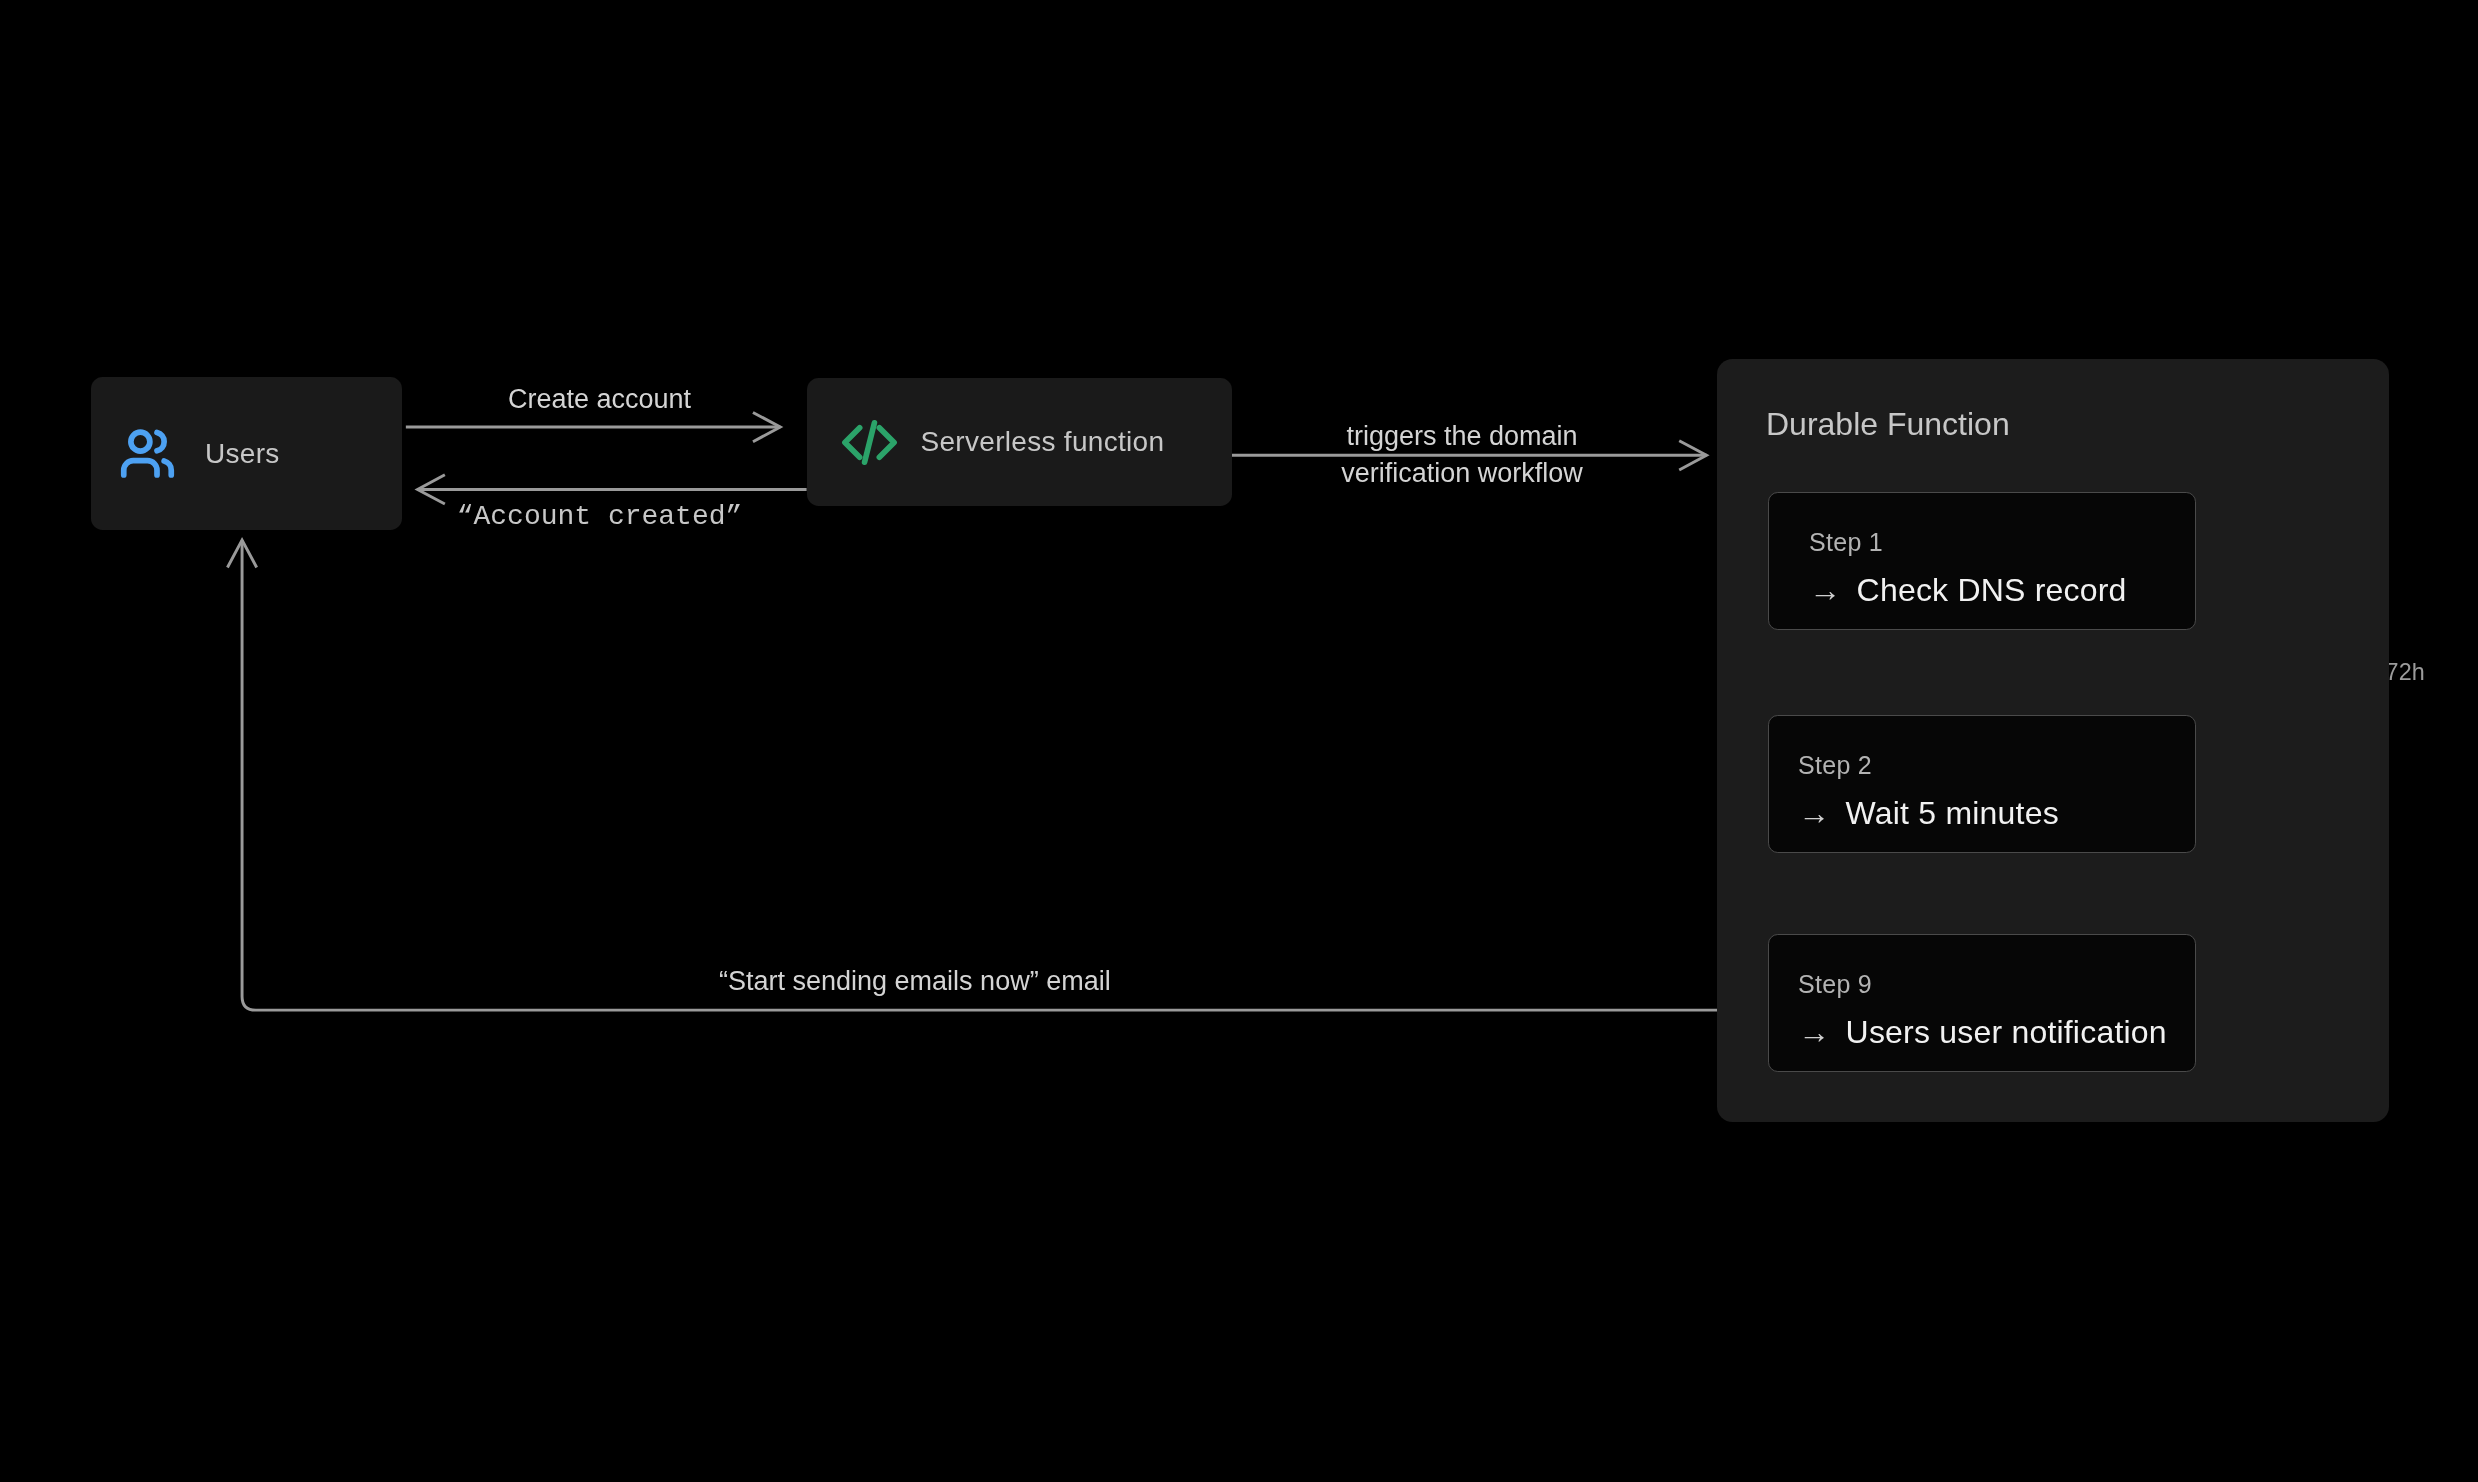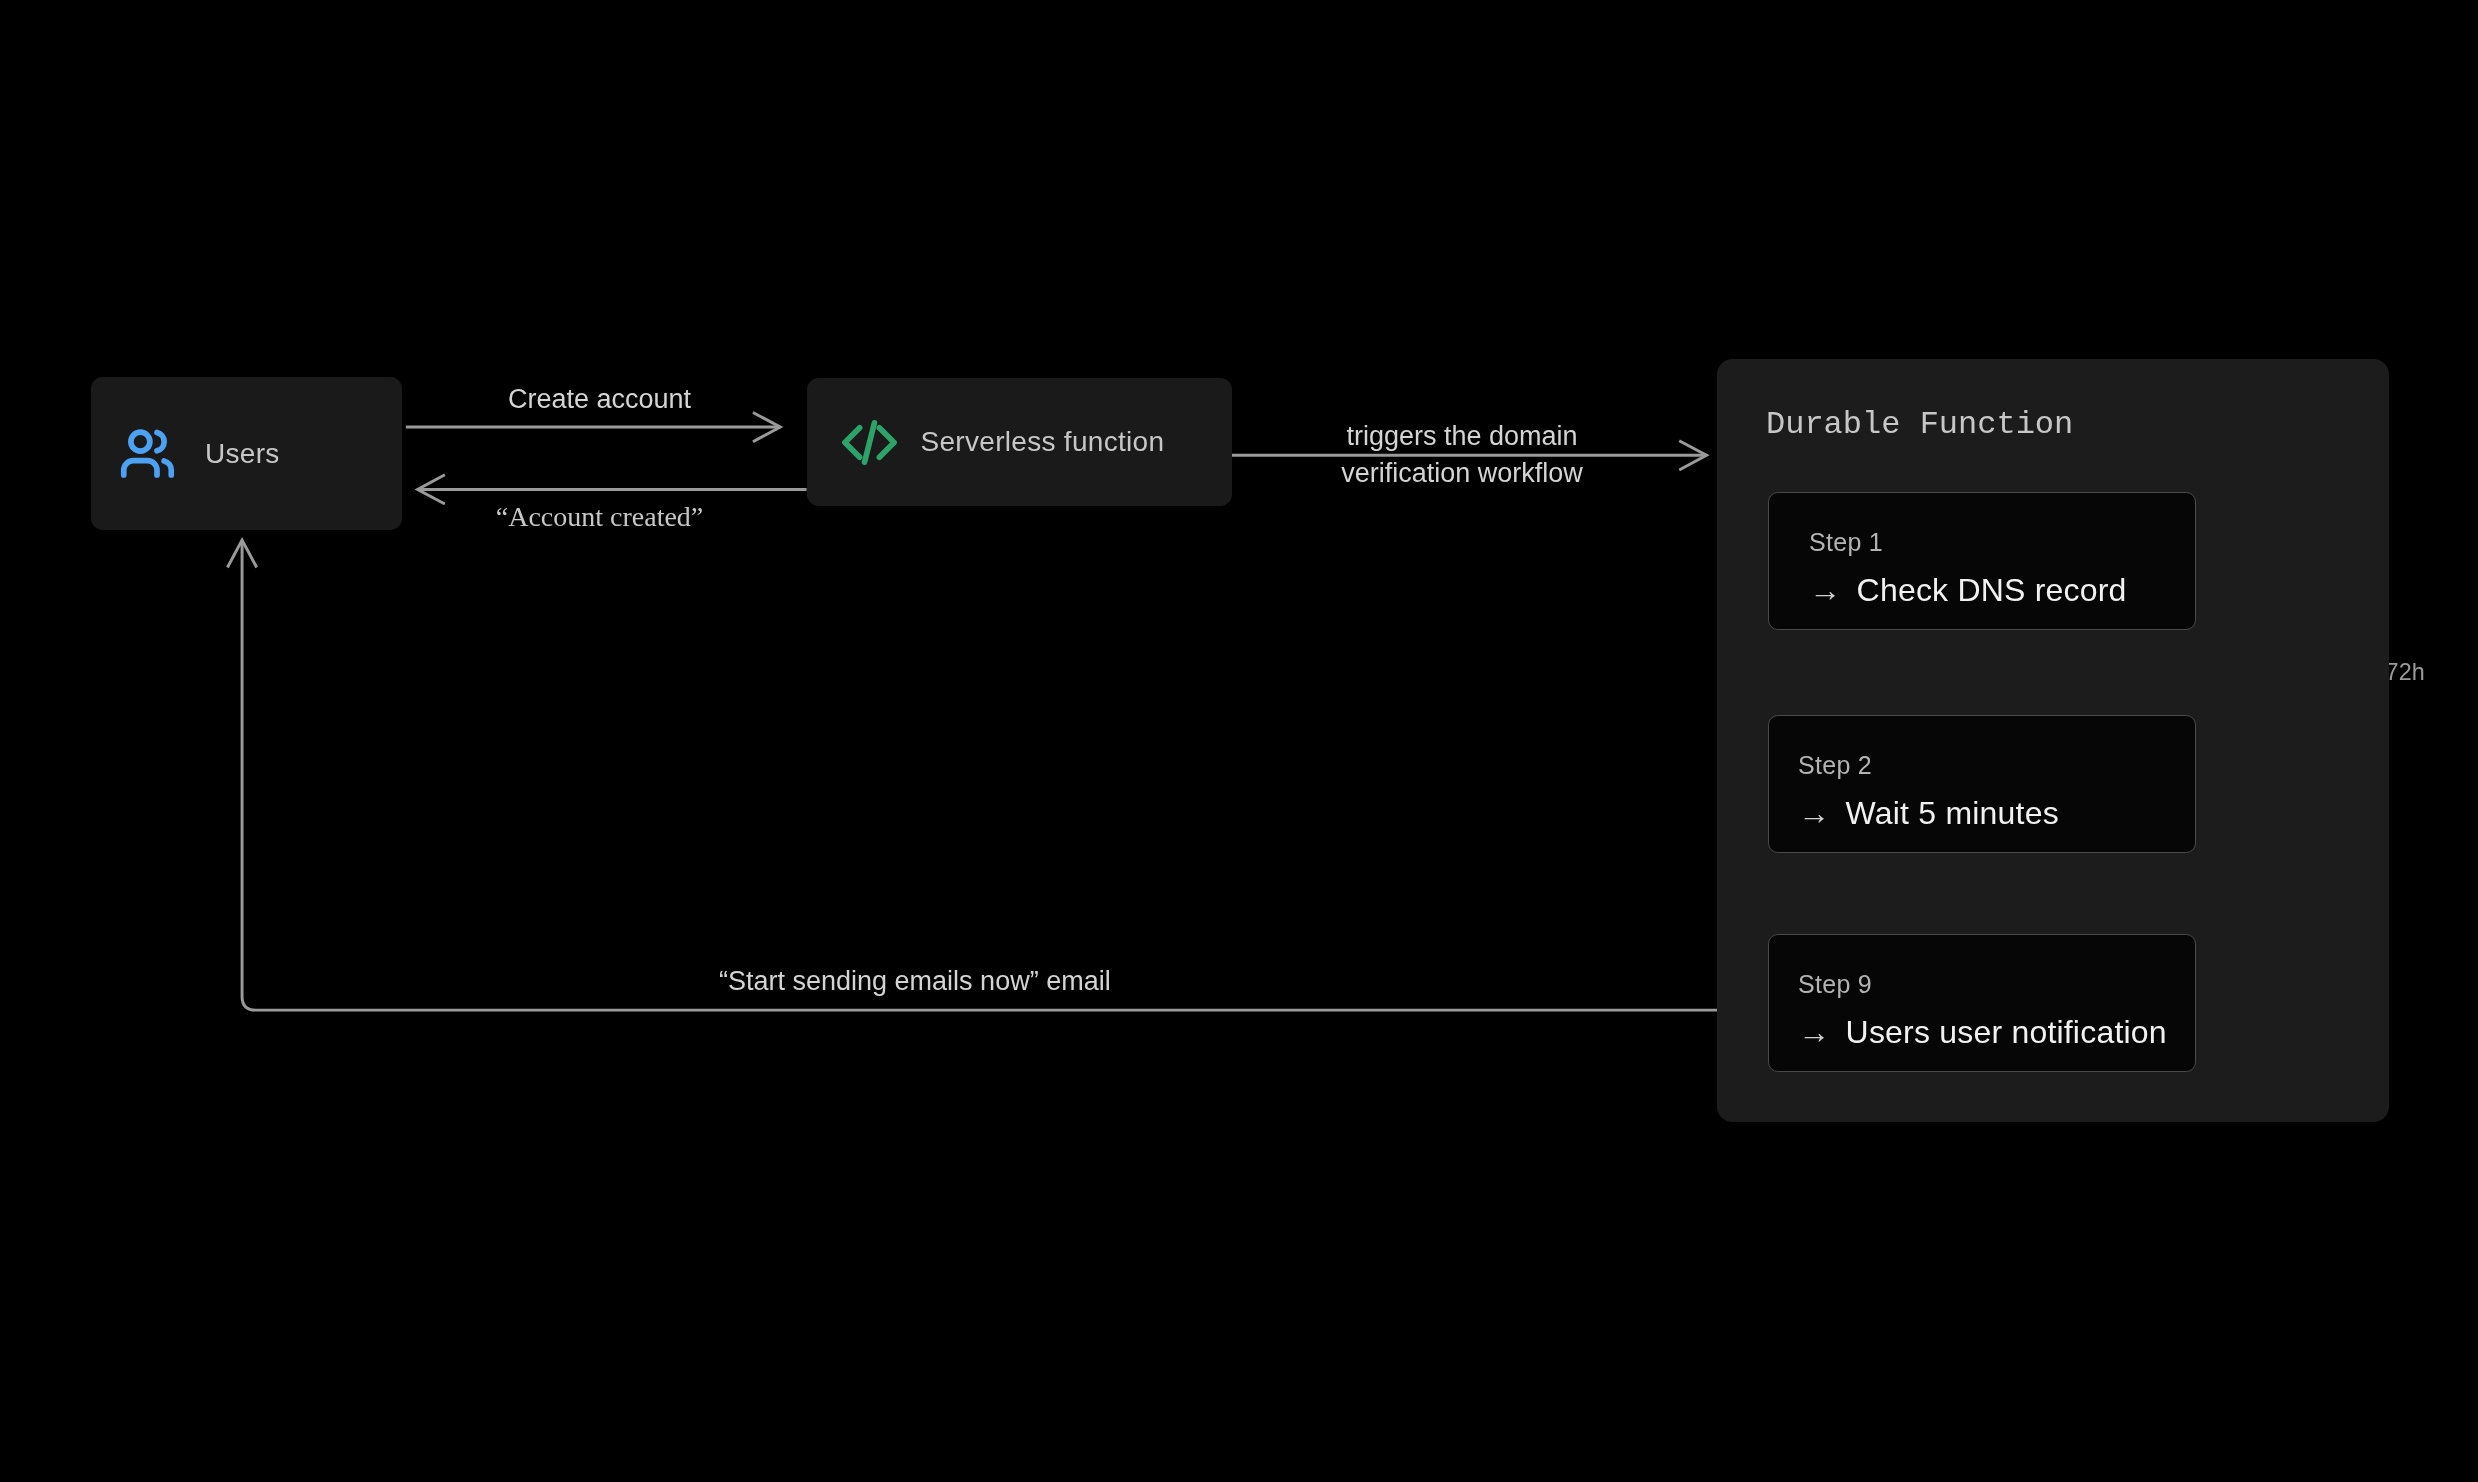--- a/index.html
+++ b/index.html
@@ -23,21 +23,21 @@
   }
   .node-label{font-size:28px;color:var(--text-secondary);white-space:nowrap;letter-spacing:0.3px;}
   .icon{display:flex;align-items:center;justify-content:center;}
   .icon svg{display:block;}
   .users-node{left:91px;top:377px;width:311px;height:153px;padding-left:28px;gap:29px;}
   .serverless-node{left:807px;top:378px;width:425px;height:128px;padding-left:33px;gap:21.5px;}
   .edge-label{position:absolute;color:var(--text-bold);font-weight:400;font-size:27px;}
   .label-create{left:414px;top:384px;width:371px;text-align:center;white-space:nowrap;}
   .label-triggers{left:1301px;top:418px;width:322px;text-align:center;line-height:37px;}
   .label-start{left:719px;top:966px;white-space:nowrap;}
-  .code-label{position:absolute;font-family:Liberation Serif, serif;font-weight:400;}
+  .code-label{position:absolute;font-family:Liberation Mono, monospace;font-weight:400;}
   .label-account-created{left:414px;top:501px;width:371px;text-align:center;font-size:28px;color:var(--text-secondary);white-space:nowrap;}
   .label-misconfigured{left:1997px;top:641px;width:234px;font-size:23.4px;line-height:30px;color:var(--code-red);}
   .label-configured{left:2002px;top:868px;width:234px;font-size:23.4px;line-height:30px;color:var(--code-green);}
   .label-repeat{position:absolute;left:2279px;top:657px;width:146px;font-size:23.4px;line-height:31px;color:var(--text-muted);}
   .panel{
     position:absolute;left:1717px;top:359px;width:672px;height:763px;
     background:var(--panel-bg);border-radius:15.6px;
   }
   .panel-title{position:absolute;left:49px;top:406px;font-size:32px;color:var(--text-secondary);white-space:nowrap;}
   .panel-title{top:406px;} 
@@ -99,21 +99,21 @@
 
   <div class="edge-label label-create">Create account</div>
   <div class="code-label label-account-created">“Account created”</div>
   <div class="edge-label label-triggers">triggers the domain verification workflow</div>
   <div class="edge-label label-start">“Start sending emails now” email</div>
   <div class="code-label label-misconfigured">“domain misconfigured”</div>
   <div class="code-label label-configured">“domain configured”</div>
   <div class="label-repeat">repeat for 72h max</div>
 
   <div class="panel"></div>
-  <div class="panel-title" style="left:1766px;font-family:Liberation Mono, monospace;">Durable Function</div>
+  <div class="panel-title" style="left:1766px;">Durable Function</div>
 
   <div class="step step-1">
     <div class="step-name">Step 1</div>
     <div class="step-action">
       <span class="step-arrow">→</span>
       <span class="step-action-text">Check DNS record</span>
     </div>
   </div>
 
   <div class="step step-2">

